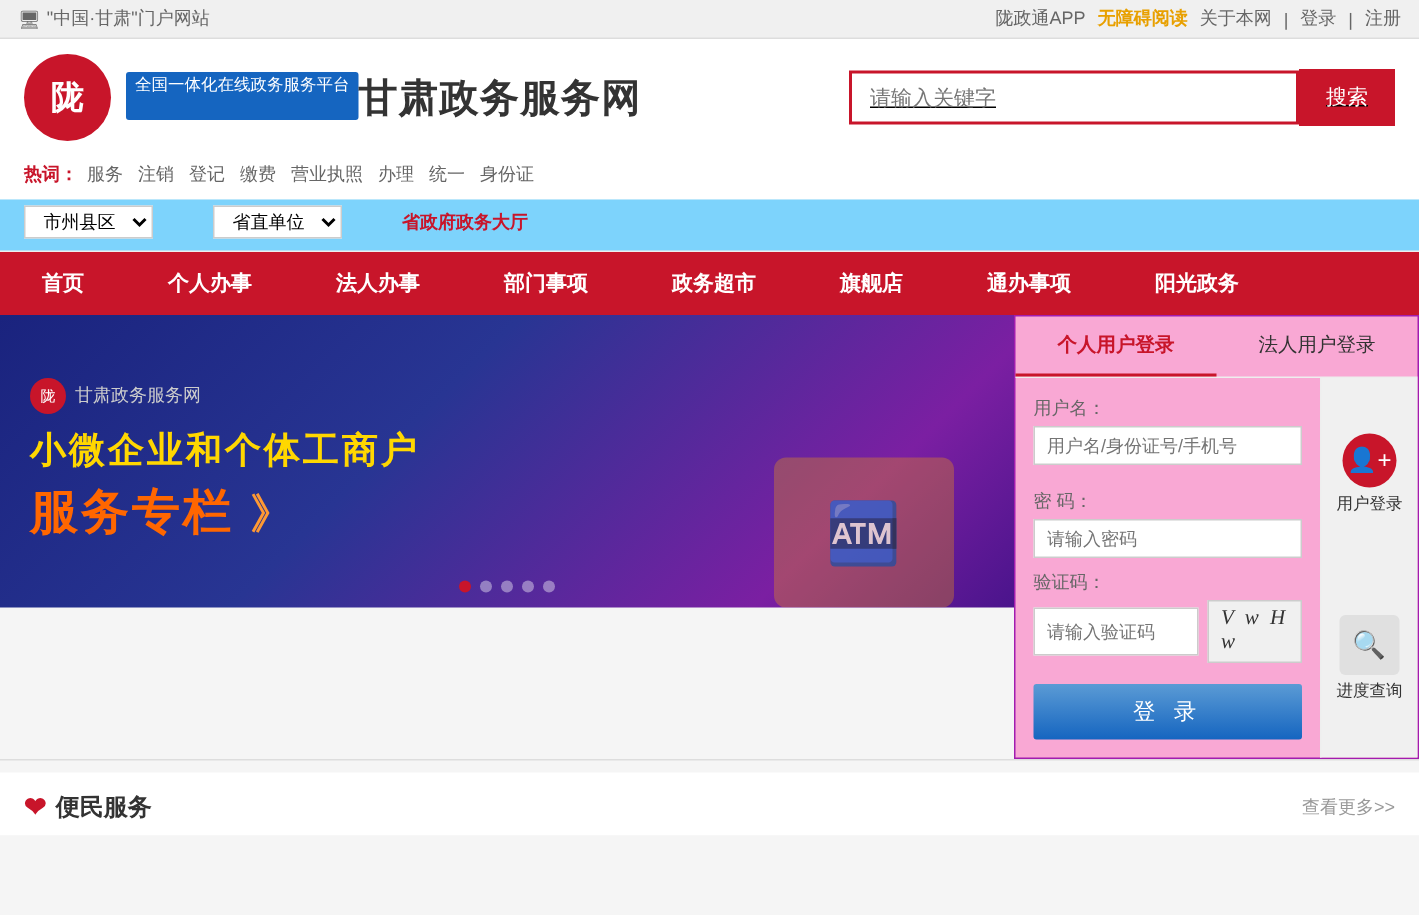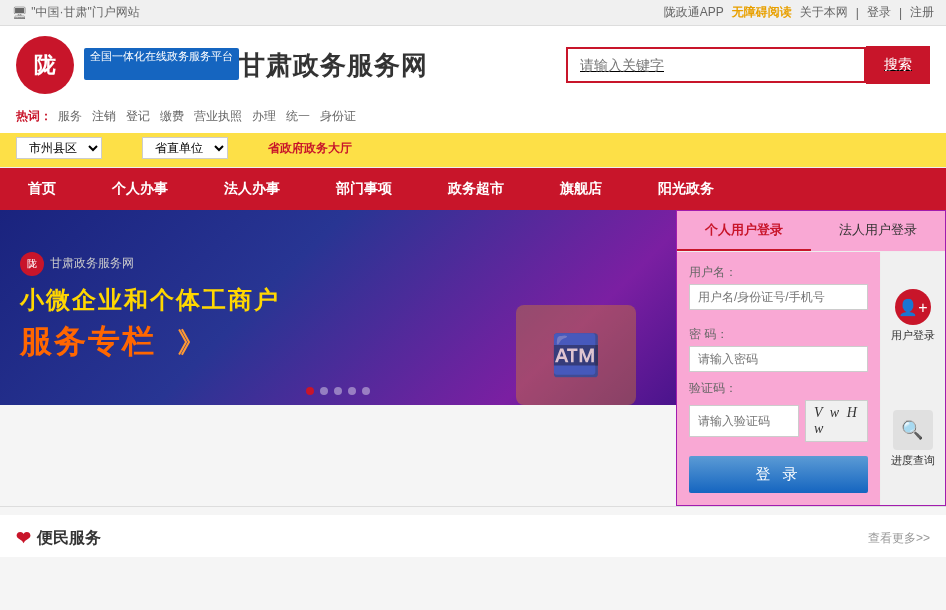--- a/index.html
+++ b/index.html
@@ -22,21 +22,21 @@
     .search-input { border: 2px solid #c8152a; padding: 8px 12px; font-size: 14px; width: 300px; outline: none; }
     .search-btn { background: #c8152a; color: white; border: none; padding: 8px 18px; font-size: 14px; cursor: pointer; height: 38px; }
 
     
     .hot-search { background: #fff; padding: 4px 16px 8px; display: flex; align-items: center; gap: 6px; font-size: 12px; }
     .hot-label { color: #c8152a; font-weight: bold; }
     .hot-items { color: #666; display: flex; gap: 10px; }
     .hot-items span { cursor: pointer; }
 
     
-    .region-bar { background: #fde047; padding: 4px 16px 8px; display: flex; align-items: center; gap: 20px; font-size: 12px; border-bottom: 1px solid #eee; }
+    .region-bar { background: #7dd3fc; padding: 4px 16px 8px; display: flex; align-items: center; gap: 20px; font-size: 12px; border-bottom: 1px solid #eee; }
     .region-select { border: 1px solid #ccc; padding: 2px 8px; font-size: 12px; background: white; cursor: pointer; }
     .dept-link { color: #c8152a; font-weight: bold; cursor: pointer; }
 
     
     .nav { background: #c8152a; display: flex; }
     .nav-item { color: white; padding: 12px 28px; cursor: pointer; font-size: 14px; font-weight: bold; text-align: center; }
     .banner { background: linear-gradient(135deg, #1a237e 0%, #283593 40%, #7b1fa2 80%, #4a148c 100%); height: 195px; position: relative; overflow: hidden; display: flex; align-items: center; padding: 20px; }
     .banner-platform-logo { display: flex; align-items: center; gap: 6px; margin-bottom: 8px; }
     .banner-logo-small { width: 24px; height: 24px; background: #c8152a; border-radius: 50%; display: flex; align-items: center; justify-content: center; color: white; font-size: 10px; }
     .banner-dots { position: absolute; bottom: 10px; left: 50%; transform: translateX(-50%); display: flex; gap: 6px; }
@@ -137,33 +137,34 @@
   <span class="dept-link">省政府政务大厅</span>
 </div>
 
 <div class="nav">
   <div class="nav-item">首页</div>
   <div class="nav-item">个人办事</div>
   <div class="nav-item">法人办事</div>
   <div class="nav-item">部门事项</div>
   <div class="nav-item">政务超市</div>
   <div class="nav-item">旗舰店</div>
+  <div class="nav-item">通办事项</div>
   <div class="nav-item">阳光政务</div>
 </div>
 
 <div style="display:flex; background:#f5f5f5; border-bottom: 1px solid #ddd;">
 
   <div class="banner" style="flex:1; min-height:195px;">
     <div class="banner-content">
       <div class="banner-platform-logo">
         <div class="banner-logo-small">陇</div>
         <span style="color:#ccc; font-size:12px;">甘肃政务服务网</span>
       </div>
       <div style="font-size:24px; font-weight:bold; color:#ffd700; letter-spacing:2px;">小微企业和个体工商户</div>
-      <div style="font-size:32px; font-weight:bold; color:#ff6600; letter-spacing:2px; margin-top:4px;font-family:Liberation Mono, monospace;">
+      <div style="font-size:32px; font-weight:bold; color:#ff6600; letter-spacing:2px; margin-top:4px;">
         <span>服务专栏</span>
         <span style="color:#ff9933; font-size:28px;">》</span>
       </div>
     </div>
 
     <div style="position:absolute; right:30px; bottom:0; width:140px; height:120px; display:flex; align-items:flex-end; justify-content:center;">
       <div style="width:120px; height:100px; background:rgba(255,165,0,0.3); border-radius:8px; display:flex; align-items:center; justify-content:center; font-size:40px; color:rgba(255,255,255,0.7);">🏧</div>
     </div>
 
     <div class="banner-dots">

